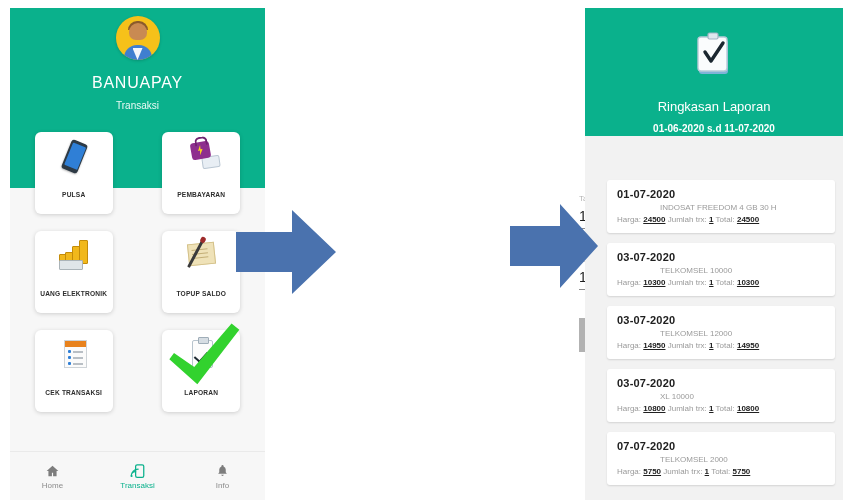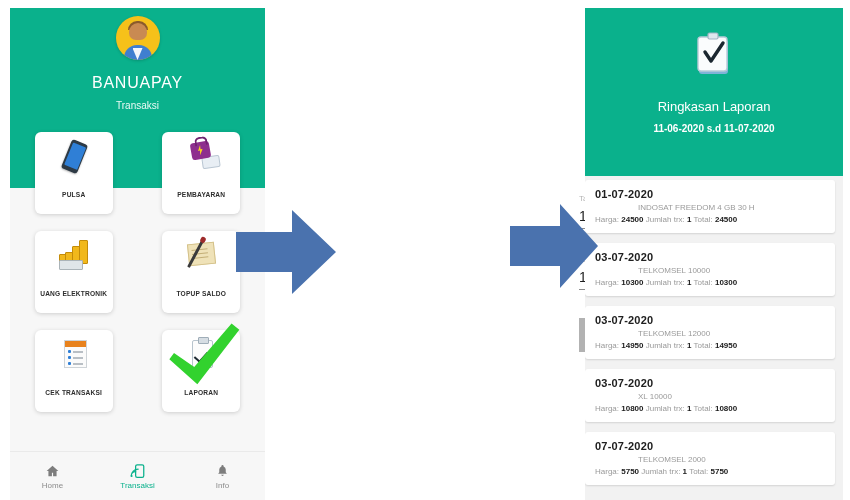--- a/index.html
+++ b/index.html
@@ -76,31 +76,31 @@
   #magnifier{position:absolute;left:382px;top:112px;width:74px;height:74px;}
   .field{position:absolute;left:307px;width:222px;}
   .f-lbl{font-size:8px;color:#b4b4b4;margin-bottom:5px;}
   .f-val{font-size:14px;color:#1d1d1d;padding-bottom:4px;letter-spacing:.3px;}
   .f-line{height:1px;background:#8d8d8d;}
   #proses-btn{position:absolute;left:307px;top:318px;width:222px;height:34px;background:#b2b2b2;
     display:flex;align-items:center;justify-content:center;font-size:10px;font-weight:bold;color:#1d1d1d;letter-spacing:.6px;}
 
   
   #panel3{position:absolute;left:585px;top:8px;width:258px;height:492px;background:#f2f2f2;overflow:hidden;}
-  #p3-header{position:absolute;left:0;top:0;width:258px;height:168px;background:#0ab18c;}
+  #p3-header{position:absolute;left:0;top:0;width:258px;height:128px;background:#0ab18c;}
   #p3-clip{position:absolute;left:50%;top:24px;margin-left:-18px;width:36px;height:44px;}
   .rep-title{position:absolute;left:0;top:91px;width:258px;text-align:center;color:#ffffff;font-size:13px;}
   .rep-range{position:absolute;left:0;top:115px;width:258px;text-align:center;color:#ffffff;font-size:10px;font-weight:bold;}
   #tx-list{position:absolute;left:0;top:172px;width:258px;}
-  .tx{margin:0 8px 10px 0;background:#ffffff;border-radius:3px;padding:8px 10px 9px 10px;
+  .tx{margin:0 8px 10px 22px;background:#ffffff;border-radius:3px;padding:8px 10px 9px 10px;
     box-shadow:0 1px 2px rgba(0,0,0,.13);}
   .tx .d{font-size:11px;font-weight:bold;color:#202020;letter-spacing:.2px;}
   .tx .p{font-size:8px;color:#9a9a9a;margin-top:3px;padding-left:43px;}
   .tx .m{font-size:8px;color:#9a9a9a;margin-top:3px;}
-  .tx .m b{color:#202020;font-weight:bold;}
+  .tx .m b{color:#202020;font-weight:bold;text-decoration:underline;}
 
   
   .arrow{position:absolute;}
 </style>
 </head>
 <body>
 
 <div class="stage">
 
   <div id="panel1">
@@ -251,21 +251,21 @@
 
   <div id="panel3">
     <div id="p3-header">
       <svg id="p3-clip" viewBox="0 0 36 44">
         <rect x="3" y="8" width="29" height="34" rx="3" fill="#7fb3d8"></rect>
         <rect x="2" y="5" width="29" height="34" rx="3" fill="#fafcfd" stroke="#b9cbd8" stroke-width="1.4"></rect>
         <rect x="12" y="1" width="10" height="6" rx="1.5" fill="#dde7ee" stroke="#9fb4c3" stroke-width="1.2"></rect>
         <path d="M9 20 l6 9 l12 -18" fill="none" stroke="#1b2730" stroke-width="3.4" stroke-linecap="round" stroke-linejoin="round"></path>
       </svg>
       <div class="rep-title">Ringkasan Laporan</div>
-      <div class="rep-range">11-06-2020 s.d 11-07-2020</div>
+      <div class="rep-range">01-06-2020 s.d 11-07-2020</div>
     </div>
     <div id="tx-list">
         <div class="tx">
           <div class="d">01-07-2020</div>
           <div class="p">INDOSAT FREEDOM 4 GB 30 H</div>
           <div class="m">Harga: <b>24500</b> Jumlah trx: <b>1</b> Total: <b>24500</b></div>
         </div>
         <div class="tx">
           <div class="d">03-07-2020</div>
           <div class="p">TELKOMSEL 10000</div>

